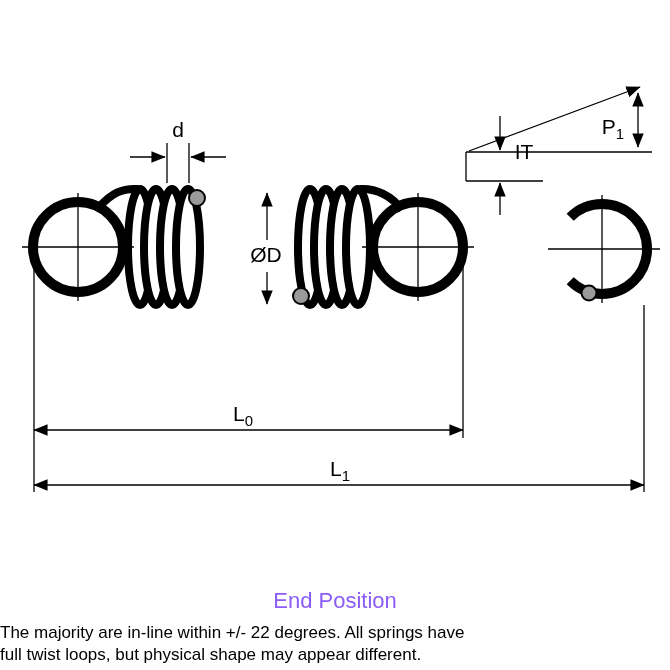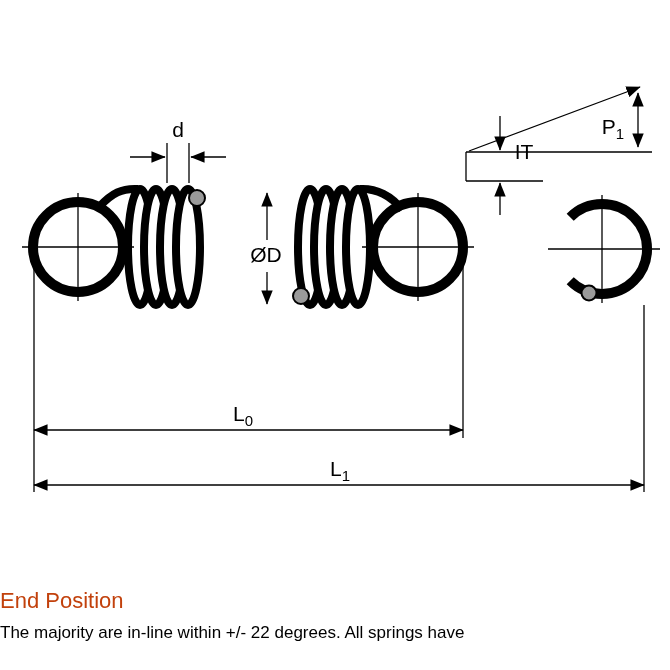--- a/index.html
+++ b/index.html
@@ -13,22 +13,22 @@
   .stage svg{position:absolute;top:0;left:0;}
   svg text{font-family:"Liberation Sans", sans-serif;fill:#000;}
   .dim{font-size:21px;}
   .thin{stroke:#000;stroke-width:1.3;fill:none;}
   .wire8{stroke:#000;stroke-width:8;fill:none;}
   .wire10{stroke:#000;stroke-width:10;fill:none;}
   .coil{fill:#fff;stroke:#000;stroke-width:8;}
   .wire-end{fill:#9a9a9a;stroke:#000;stroke-width:2;}
   .end-pos{
     position:absolute;top:588px;left:0;right:0;
-    text-align:left;
-    color:#c2410c;
+    text-align:center;
+    color:#8b5cf6;
     font-size:22px;
   }
   .caption{
     position:absolute;top:622px;left:0;right:0;
     font-size:17px;line-height:1.32;color:#000;
   }
 </style>
 </head>
 <body>
 
@@ -119,15 +119,16 @@
       <line class="thin" x1="644" y1="305" x2="644" y2="492"></line>
       <line class="thin" x1="34" y1="485" x2="644" y2="485" marker-start="url(#arr)" marker-end="url(#arr)"></line>
       <text class="dim" x="340" y="476" text-anchor="middle"><tspan>L</tspan><tspan dy="5" font-size="15">1</tspan></text>
     </g>
   </svg>
 
   <div class="end-pos">End Position</div>
 
   <div class="caption">
     <div>The majority are in-line within +/- 22 degrees. All springs have</div>
+    <div>full twist loops, but physical shape may appear different.</div>
   </div>
 
 </div>
 
 </body></html>

